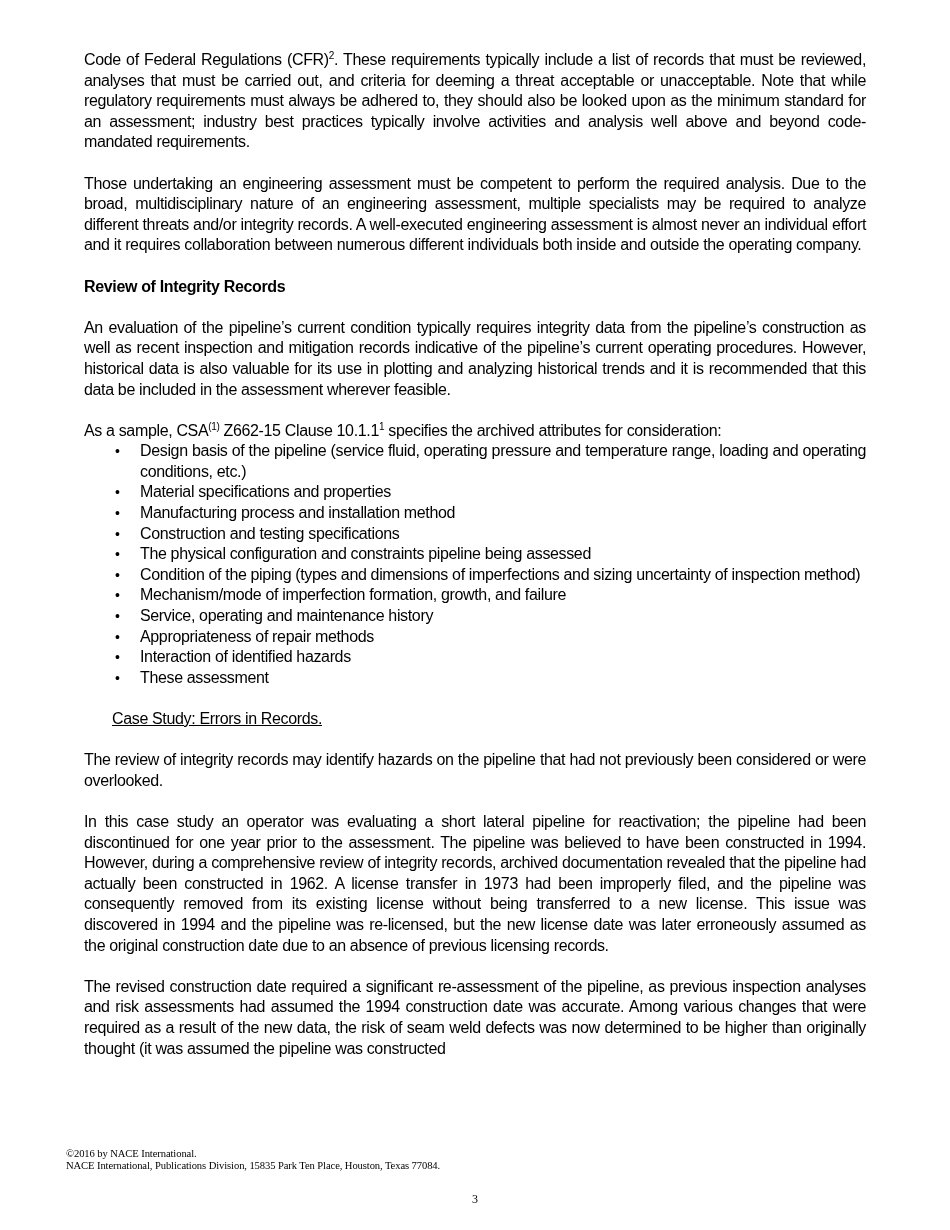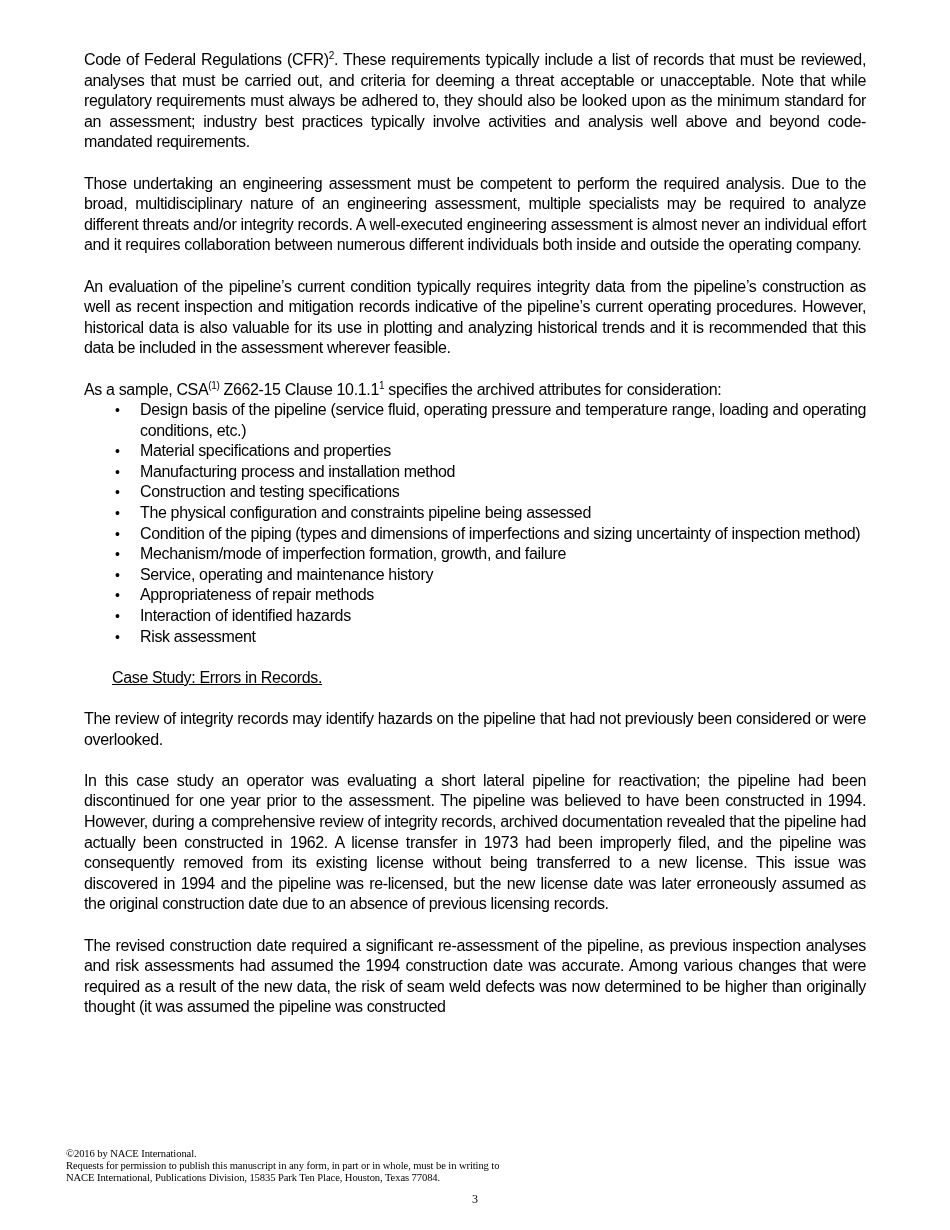--- a/index.html
+++ b/index.html
@@ -91,48 +91,48 @@
   </style>
 </head>
 <body>
 
 <div class="page">
 
   <p class="para"><span>Code of Federal Regulations (CFR)</span><sup>2</sup><span>. These requirements typically include a list of records that must be reviewed, analyses that must be carried out, and criteria for deeming a threat acceptable or unacceptable. Note that while regulatory requirements must always be adhered to, they should also be looked upon as the minimum standard for an assessment; industry best practices typically involve activities and analysis well above and beyond code-mandated requirements.</span></p>
 
   <p class="para">Those undertaking an engineering assessment must be competent to perform the required analysis. Due to the broad, multidisciplinary nature of an engineering assessment, multiple specialists may be required to analyze different threats and/or integrity records. A well-executed engineering assessment is almost never an individual effort and it requires collaboration between numerous different individuals both inside and outside the operating company.</p>
 
+  <p class="heading">Review of Integrity Records</p>
 
   <p class="para">An evaluation of the pipeline’s current condition typically requires integrity data from the pipeline’s construction as well as recent inspection and mitigation records indicative of the pipeline’s current operating procedures. However, historical data is also valuable for its use in plotting and analyzing historical trends and it is recommended that this data be included in the assessment wherever feasible.</p>
 
   <p class="intro-line"><span>As a sample, CSA</span><sup>(1)</sup><span> Z662-15 Clause 10.1.1</span><sup>1</sup><span> specifies the archived attributes for consideration:</span></p>
 
   <ul class="attrs">
     <li><span class="bullet">•</span><span>Design basis of the pipeline (service fluid, operating pressure and temperature range, loading and operating conditions, etc.)</span></li>
     <li><span class="bullet">•</span><span>Material specifications and properties</span></li>
     <li><span class="bullet">•</span><span>Manufacturing process and installation method</span></li>
     <li><span class="bullet">•</span><span>Construction and testing specifications</span></li>
     <li><span class="bullet">•</span><span>The physical configuration and constraints pipeline being assessed</span></li>
     <li><span class="bullet">•</span><span>Condition of the piping (types and dimensions of imperfections and sizing uncertainty of inspection method)</span></li>
     <li><span class="bullet">•</span><span>Mechanism/mode of imperfection formation, growth, and failure</span></li>
     <li><span class="bullet">•</span><span>Service, operating and maintenance history</span></li>
     <li><span class="bullet">•</span><span>Appropriateness of repair methods</span></li>
     <li><span class="bullet">•</span><span>Interaction of identified hazards</span></li>
-    <li><span class="bullet">•</span><span>Risk assessment</span></li>
+    <li><span class="bullet">•</span><span>These assessment</span></li>
   </ul>
 
   <p class="case-title">Case Study: Errors in Records.</p>
 
   <p class="para">The review of integrity records may identify hazards on the pipeline that had not previously been considered or were overlooked.</p>
 
   <p class="para">In this case study an operator was evaluating a short lateral pipeline for reactivation; the pipeline had been discontinued for one year prior to the assessment. The pipeline was believed to have been constructed in 1994. However, during a comprehensive review of integrity records, archived documentation revealed that the pipeline had actually been constructed in 1962. A license transfer in 1973 had been improperly filed, and the pipeline was consequently removed from its existing license without being transferred to a new license. This issue was discovered in 1994 and the pipeline was re-licensed, but the new license date was later erroneously assumed as the original construction date due to an absence of previous licensing records.</p>
 
   <p class="para last">The revised construction date required a significant re-assessment of the pipeline, as previous inspection analyses and risk assessments had assumed the 1994 construction date was accurate. Among various changes that were required as a result of the new data, the risk of seam weld defects was now determined to be higher than originally thought (it was assumed the pipeline was constructed</p>
 
 </div>
 
 <div class="footer">
   <div>©2016 by NACE International.</div>
-  <div>Requests for permission to publish this manuscript in any form, in part or in whole, must be in writing to</div>
   <div>NACE International, Publications Division, 15835 Park Ten Place, Houston, Texas 77084.</div>
 </div>
 
 <div class="page-number">3</div>
 
 </body></html>

